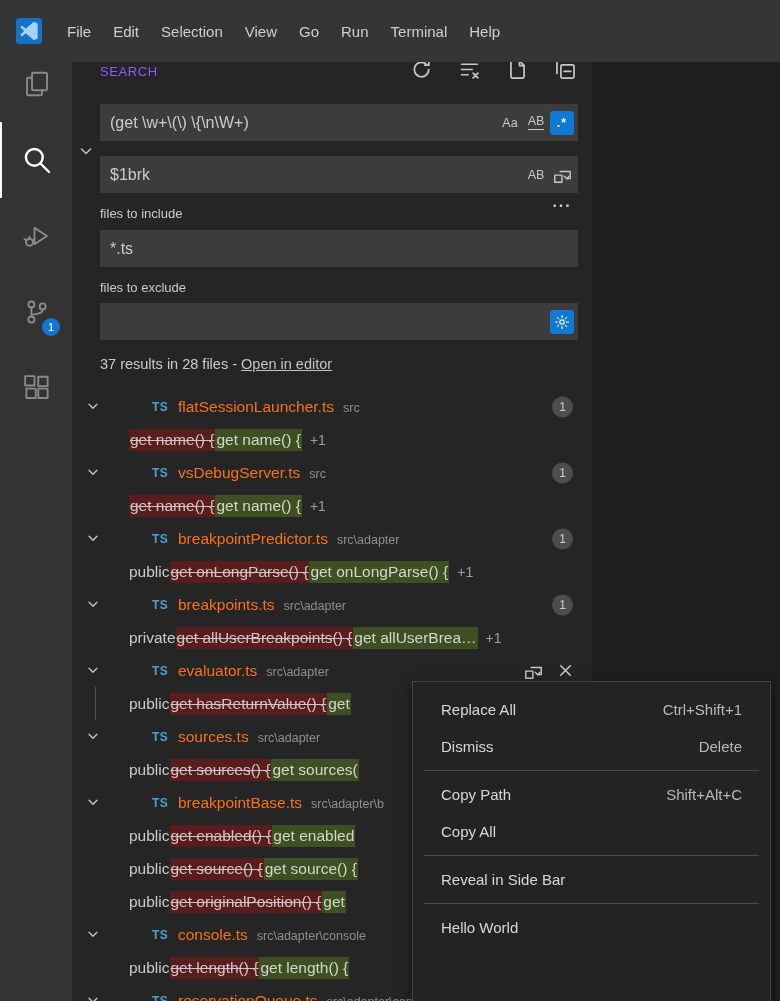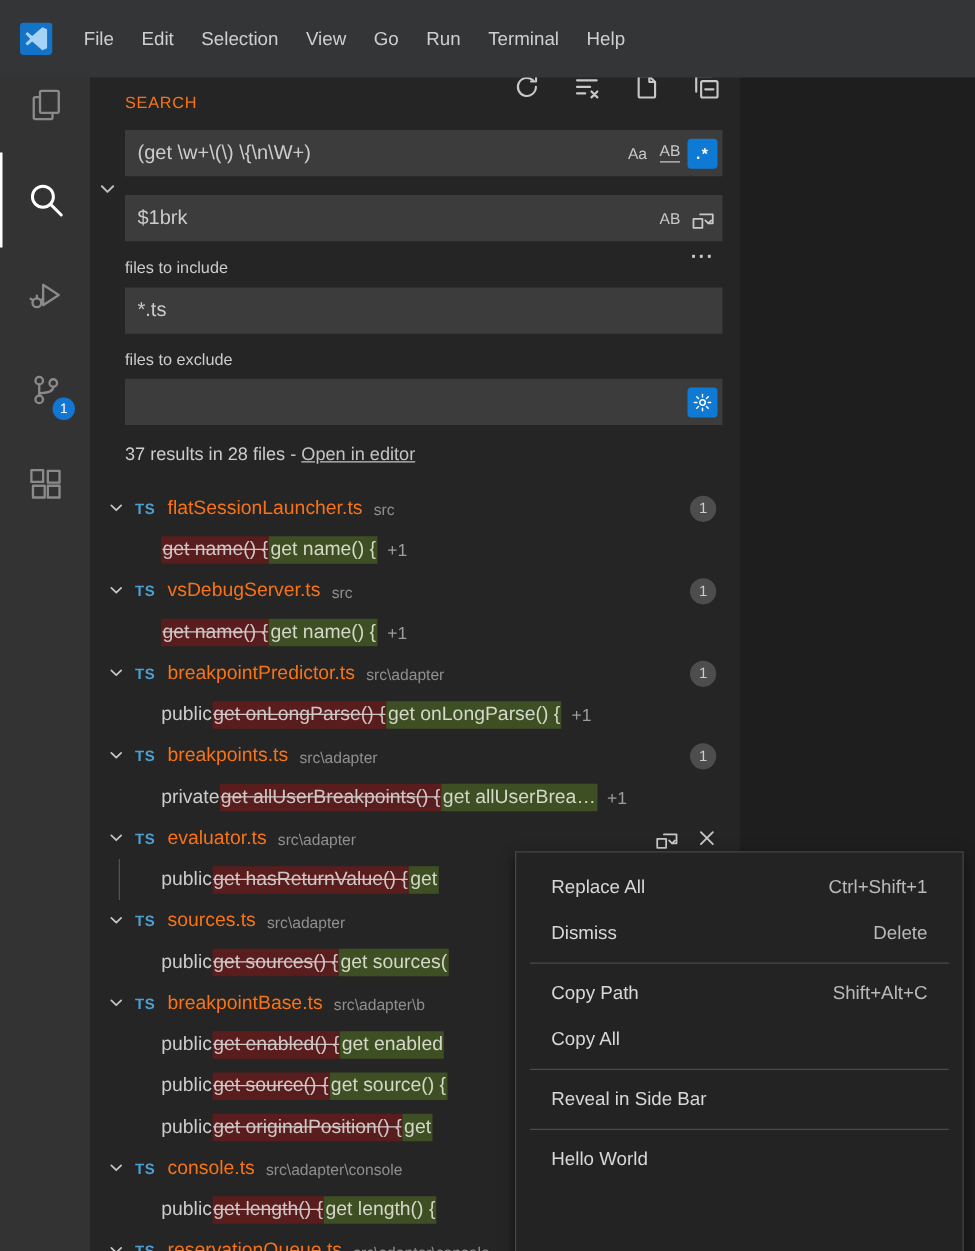--- a/index.html
+++ b/index.html
@@ -24,22 +24,22 @@
   .act { height:76px; display:flex; align-items:center; justify-content:center;
     color:#8a8a8a; position:relative; border-left:2px solid transparent; }
   .act.active { color:#ffffff; border-left:2px solid #ffffff; }
   .act-badge { position:absolute; right:12px; bottom:14px; min-width:18px; height:18px;
     background:#1277d2; color:#fff; border-radius:9px; font-size:11px;
     display:flex; align-items:center; justify-content:center; padding:0 4px; }
 
   
   .sidebar { position:absolute; top:46px; left:72px; width:520px; height:955px;
     background:#252526; overflow:hidden; z-index:3; }
-  .sb-title { position:absolute; top:28px; left:28px; font-size:13px;
-    letter-spacing:.6px; color:#f97316;text-align:right; }
+  .sb-title { position:absolute; top:18px; left:28px; font-size:13px;
+    letter-spacing:.6px; color:#8b5cf6;text-align:right; }
   .sb-actions { position:absolute; top:12px; right:16px; display:flex; gap:26px; }
   .icon-btn { width:22px; height:22px; display:flex; align-items:center;
     justify-content:center; color:#c8c8c8; cursor:pointer; }
 
   .toggle-replace { position:absolute; left:5px; top:96px; width:18px; height:18px;
     color:#bdbdbd; display:flex; align-items:center; justify-content:center; }
 
   .input { position:absolute; left:28px; right:14px; height:37px; background:#3c3c3c;
     display:flex; align-items:center; padding-right:4px; }
   .input input { flex:1; min-width:0; background:transparent; border:0; outline:0;
@@ -65,21 +65,21 @@
   .summary a { color:#c3c3c3; text-decoration:underline; cursor:pointer; }
 
   
   .tree { position:absolute; left:0; right:0; top:338px; padding-top:6px; }
   .row { height:33px; display:flex; align-items:center; white-space:nowrap;
     overflow:hidden; position:relative; font-size:15.5px; }
   .row.file { padding-left:14px; }
   .row.match { padding-left:57px; }
   .chev { width:15px; height:15px; margin-right:7px; color:#c5c5c5; flex:none; }
   .ts-ico { color:#4ba0d1; font-weight:bold; font-size:12px; width:26px; flex:none;
-    letter-spacing:.5px; }
+    letter-spacing:.5px;margin-left:44px; }
   .fname { color:#f97316; margin-right:9px; }
   .fpath { color:#8f8f8f; font-size:12.5px; padding-top:2px; }
   .badge { position:absolute; right:19px; top:50%; transform:translateY(-50%);
     min-width:21px; height:21px; background:#4d4d4d; color:#cccccc; border-radius:11px;
     font-size:12px; display:flex; align-items:center; justify-content:center; padding:0 6px; }
   .badge:empty { display:none; }
   .rem { background:#5a1d1d; text-decoration:line-through; color:#cfc7c7; padding:2px 1px; }
   .add { background:#3f4f24; color:#d3d8c8; padding:2px 1px; }
   .more { color:#9d9d9d; margin-left:8px; font-size:14px; }
   .more:empty, .pfx:empty { display:none; }

